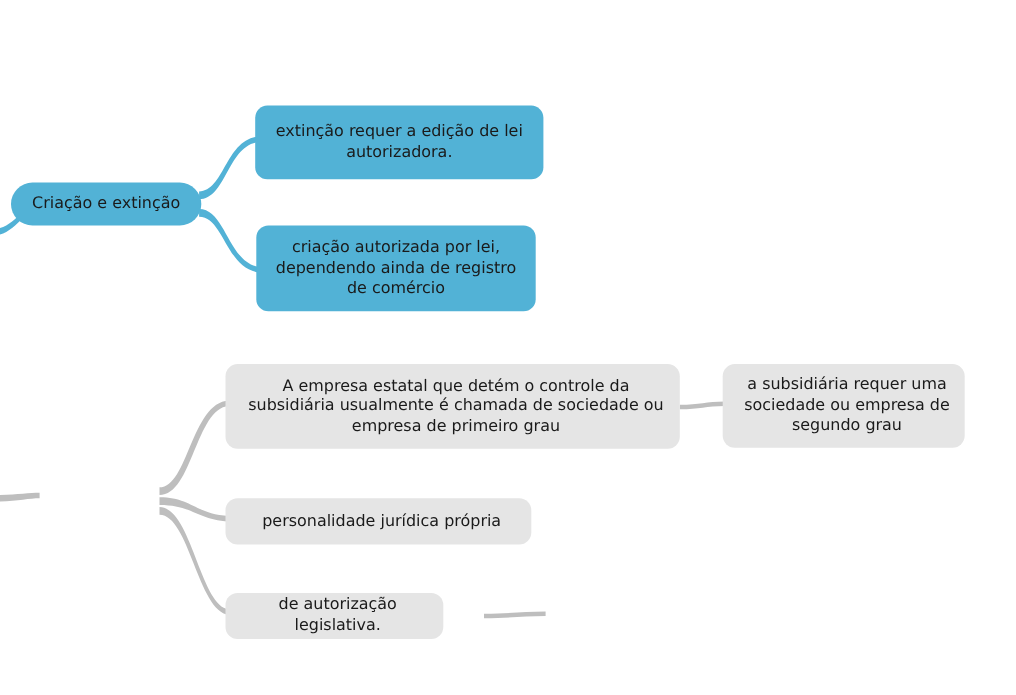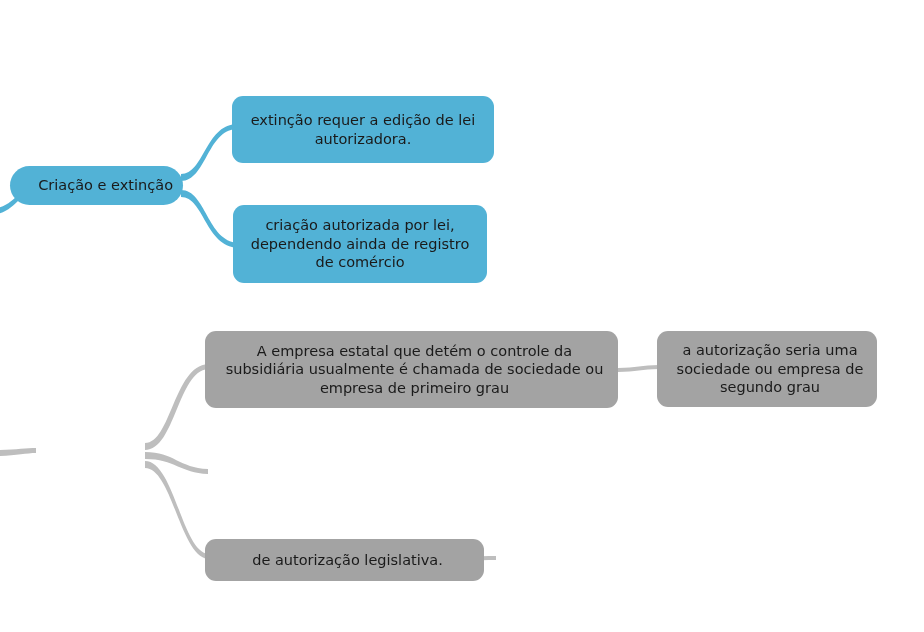--- a/index.html
+++ b/index.html
@@ -33,22 +33,22 @@
     align-items: center;
     justify-content: center;
     text-align: center;
     border-radius: 11px;
     color: #1a1a1a;
     line-height: 1.28;
     padding: 4px 10px;
     z-index: 2;
   }
   .node.blue   { background: #52B2D6; }
-  .node.gray   { background: #a3a3a3; padding-left: 16px; }
-  .node.branch { border-radius: 20px; text-align: right; }
+  .node.gray   { background: #e5e5e5; padding-left: 16px; }
+  .node.branch { border-radius: 20px; }
   .node .label {
     display: block;
     width: 100%;
   }
 </style>
 </head>
 <body>
 
 <div id="canvas">
 
@@ -84,22 +84,25 @@
   <div class="node blue" style="left:232px; top:96px; width:262px; height:67px; font-size:14.5px;">
     <span class="label">extinção requer a edição de lei autorizadora.</span>
   </div>
 
 
   <div class="node gray" style="left:205px; top:331px; width:413px; height:77px; font-size:14.5px;">
     <span class="label">A empresa estatal que detém o controle da subsidiária usualmente é chamada de sociedade ou empresa de primeiro grau</span>
   </div>
 
   <div class="node gray" style="left:657px; top:331px; width:220px; height:76px; font-size:14.5px;">
-    <span class="label">a autorização seria uma sociedade ou empresa de segundo grau</span>
+    <span class="label">a subsidiária requer uma sociedade ou empresa de segundo grau</span>
   </div>
 
+  <div class="node gray" style="left:205px; top:453px; width:278px; height:42px; font-size:14.5px;">
+    <span class="label">personalidade jurídica própria</span>
+  </div>
 
-  <div class="node gray" style="left:205px; top:539px; width:279px; height:42px; font-size:14.5px;justify-content:flex-end;">
+  <div class="node gray" style="left:205px; top:539px; width:198px; height:42px; font-size:14.5px;justify-content:flex-end;">
     <span class="label">de autorização legislativa.</span>
   </div>
 
 
 </div>
 
 </body></html>

